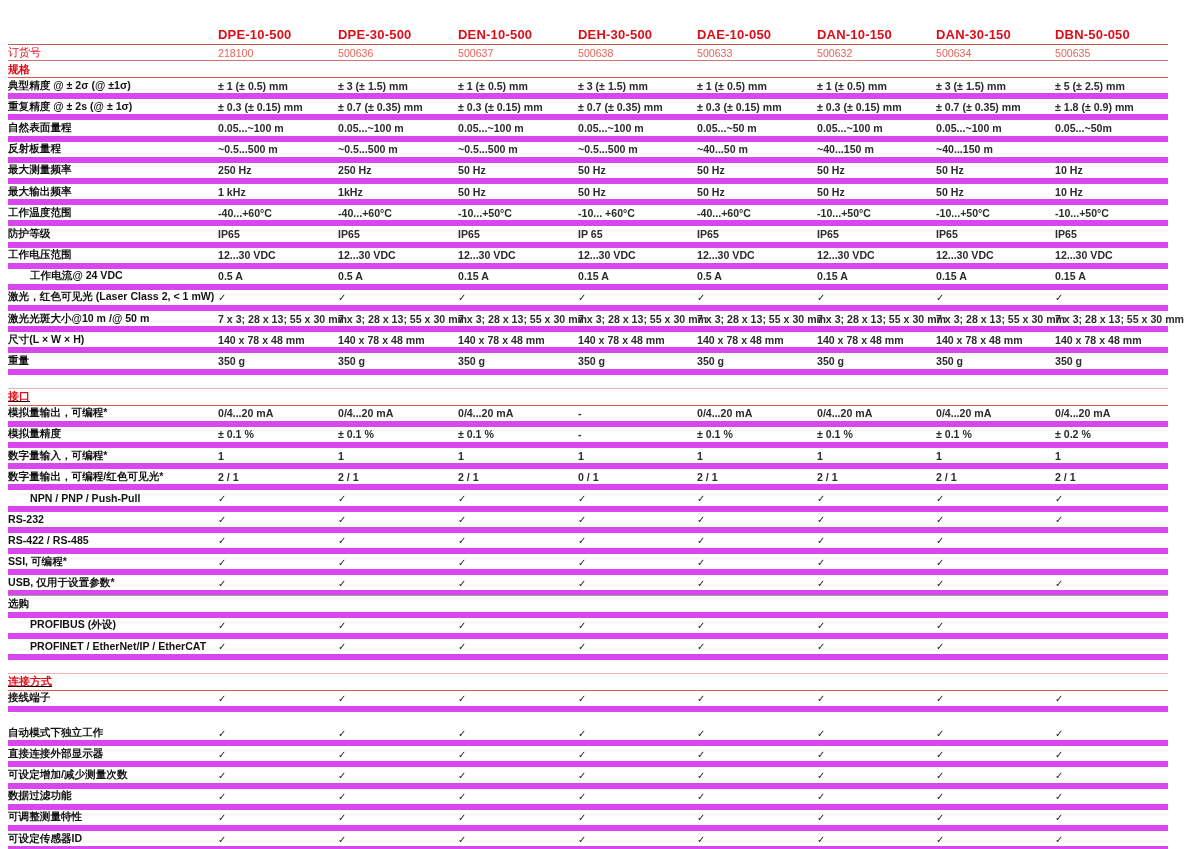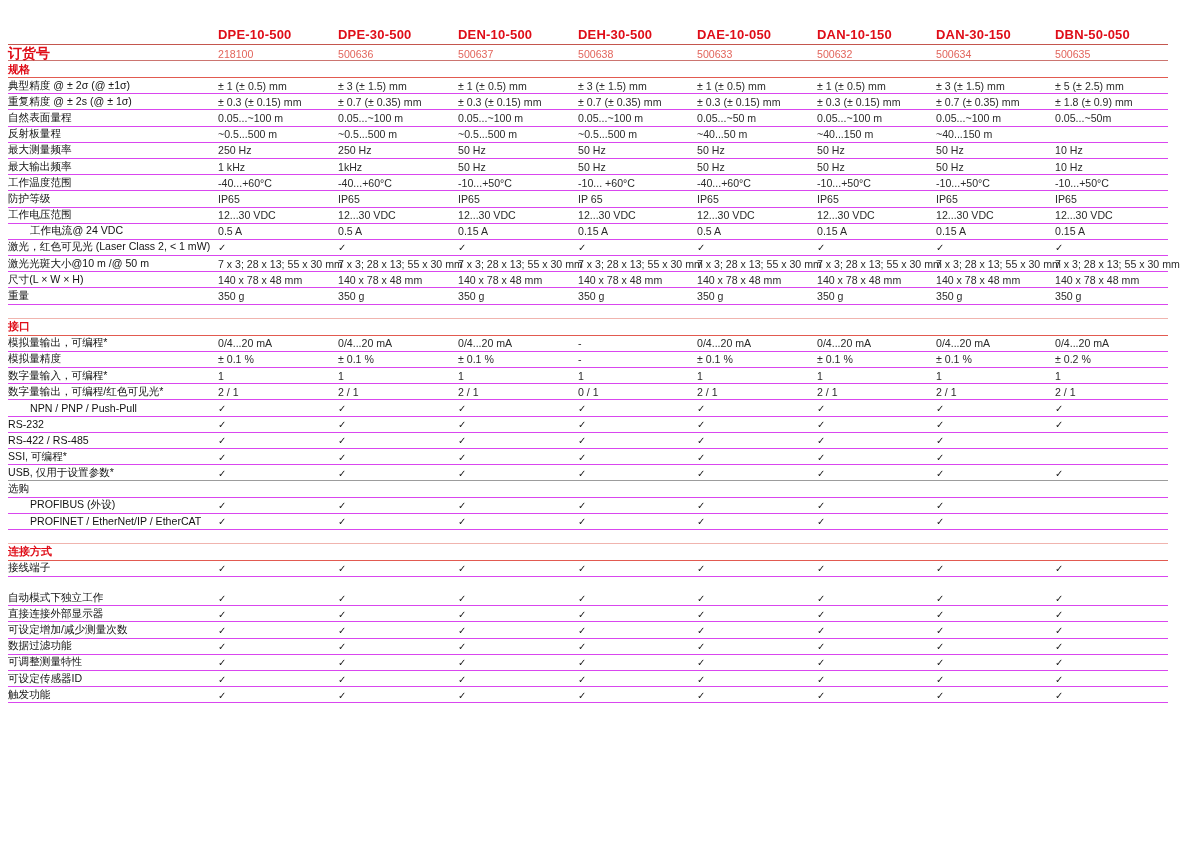--- a/index.html
+++ b/index.html
@@ -15,32 +15,32 @@
     align-items:center;
   }
   .cell{white-space:nowrap;overflow:visible;padding-right:4px;}
 
   
   .hdr-row{height:18px;border-bottom:1px solid #c4564e;align-items:end;}
   .model{font-size:13px;font-weight:bold;color:#df0d18;letter-spacing:.2px;padding-bottom:2px;}
 
   
   .order-row{height:15px;border-bottom:1px solid #cc7570;font-size:10.6px;}
-  .order-label{color:#df0d18;font-weight:bold;font-size:14px;}
+  .order-label{color:#df0d18;font-weight:normal;font-size:11px;}
   .order-no{color:#e2655c;}
 
   
   .section{}
   .section.gap{margin-top:13px;}
-  .section.gap .title-row{border-top:1px solid #f0b4ae;}
+  .section.gap .title-row{border-top:1px solid #f0b4ae;text-decoration:underline;}
   .title-row{height:16px;border-bottom:1px solid #e25a50;}
   .section-title{font-size:11px;font-weight:bold;color:#df0d18;}
 
   
-  .spec-row{height:15.2px;border-bottom:1px solid #d946ef;font-size:10.6px;color:#2b2b2b;}
+  .spec-row{height:15.2px;border-bottom:6px solid #d946ef;font-size:10.6px;color:#2b2b2b;font-weight:bold;}
   .spec-row.dark-top{border-top:1px solid #9c9c9c;margin-top:-1px;}
   .label{color:#121212;}
   .indent{padding-left:22px;}
   .subhead .label{color:#121212;}
   .check{font-size:10px;color:#1a1a1a;line-height:1;}
   .dash{color:#2b2b2b;}
 </style>
 </head>
 <body>
 

